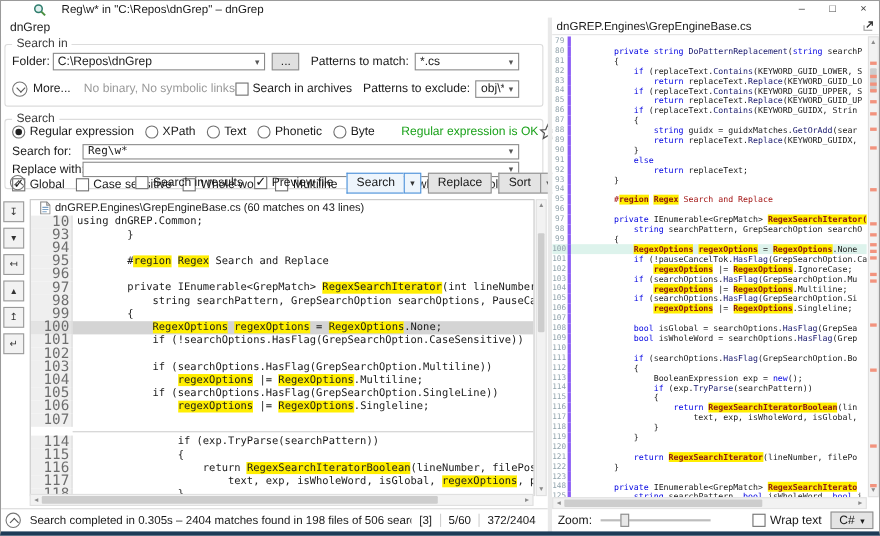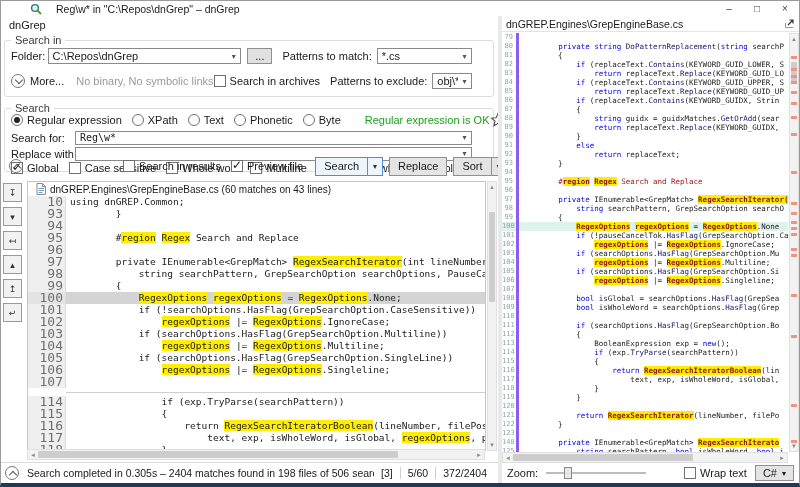--- a/index.html
+++ b/index.html
@@ -304,21 +304,21 @@
             <div class="tree-row"><span class="tnum">10</span><span class="tcode"><span>using dnGREP.Common;</span></span></div>
             <div class="tree-row"><span class="tnum">93</span><span class="tcode"><span>        }</span></span></div>
             <div class="tree-row"><span class="tnum">94</span><span class="tcode"></span></div>
             <div class="tree-row"><span class="tnum">95</span><span class="tcode"><span>        #</span><span class="hl">region</span><span> </span><span class="hl">Regex</span><span> Search and Replace</span></span></div>
             <div class="tree-row"><span class="tnum">96</span><span class="tcode"></span></div>
             <div class="tree-row"><span class="tnum">97</span><span class="tcode"><span>        private IEnumerable&lt;GrepMatch&gt; </span><span class="hl">RegexSearchIterator</span><span>(int lineNumber, int filePos</span></span></div>
             <div class="tree-row"><span class="tnum">98</span><span class="tcode"><span>            string searchPattern, GrepSearchOption searchOptions, PauseCancelToken pau</span></span></div>
             <div class="tree-row"><span class="tnum">99</span><span class="tcode"><span>        {</span></span></div>
             <div class="tree-row sel"><span class="tnum">100</span><span class="tcode"><span>            </span><span class="hl">RegexOptions</span><span> </span><span class="hl">regexOptions</span><span> = </span><span class="hl">RegexOptions</span><span>.None;</span></span></div>
             <div class="tree-row"><span class="tnum">101</span><span class="tcode"><span>            if (!searchOptions.HasFlag(GrepSearchOption.CaseSensitive))</span></span></div>
-            <div class="tree-row"><span class="tnum">102</span><span class="tcode"><span>                </span><span class="hl">regexOptions</span><span> |= </span><span class="hl">RegexOptions</span><span>.IgnoreCase;</span></span></div>
+            <div class="tree-row"><span class="tnum">102</span></div>
             <div class="tree-row"><span class="tnum">103</span><span class="tcode"><span>            if (searchOptions.HasFlag(GrepSearchOption.Multiline))</span></span></div>
             <div class="tree-row"><span class="tnum">104</span><span class="tcode"><span>                </span><span class="hl">regexOptions</span><span> |= </span><span class="hl">RegexOptions</span><span>.Multiline;</span></span></div>
             <div class="tree-row"><span class="tnum">105</span><span class="tcode"><span>            if (searchOptions.HasFlag(GrepSearchOption.SingleLine))</span></span></div>
             <div class="tree-row"><span class="tnum">106</span><span class="tcode"><span>                </span><span class="hl">regexOptions</span><span> |= </span><span class="hl">RegexOptions</span><span>.Singleline;</span></span></div>
             <div class="tree-row"><span class="tnum">107</span><span class="tcode"></span></div>
             <div class="tree-sep"></div>
             <div class="tree-row"><span class="tnum">114</span><span class="tcode"><span>                if (exp.TryParse(searchPattern))</span></span></div>
             <div class="tree-row"><span class="tnum">115</span><span class="tcode"><span>                {</span></span></div>
             <div class="tree-row"><span class="tnum">116</span><span class="tcode"><span>                    return </span><span class="hl">RegexSearchIteratorBoolean</span><span>(lineNumber, filePosition,</span></span></div>
             <div class="tree-row"><span class="tnum">117</span><span class="tcode"><span>                        text, exp, isWholeWord, isGlobal, </span><span class="hl">regexOptions</span><span>, pauseCancelTok</span></span></div>

